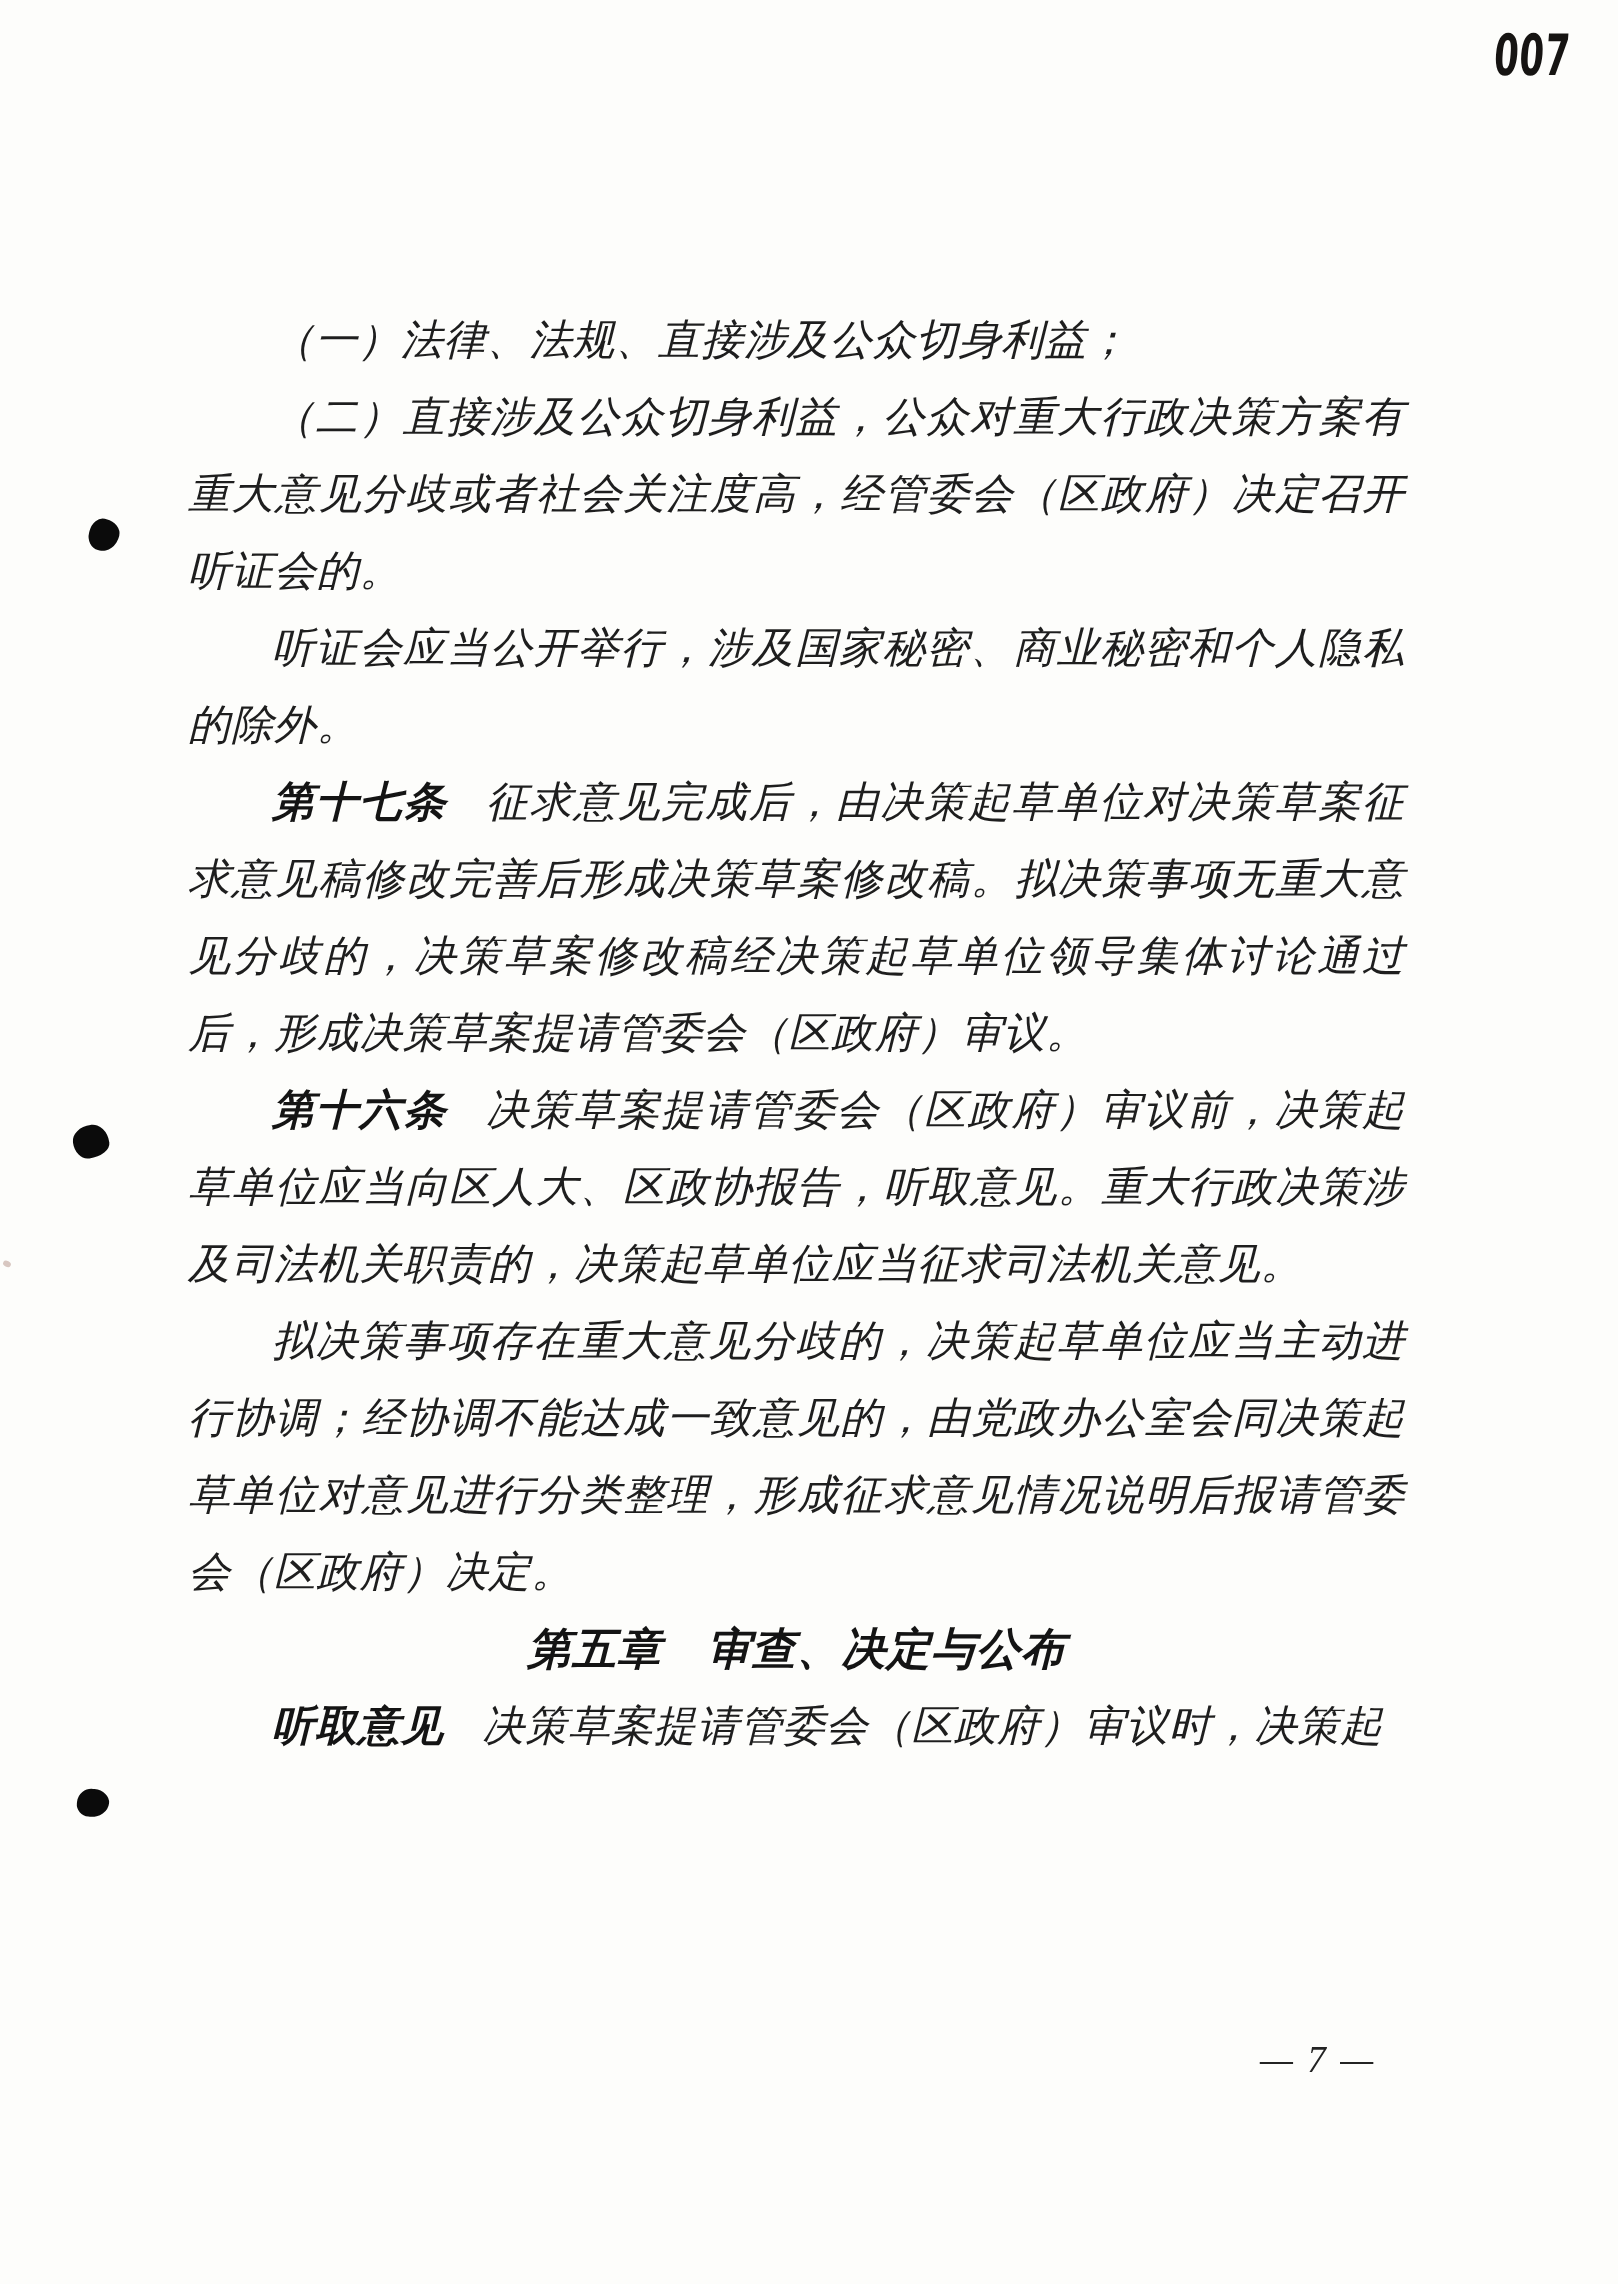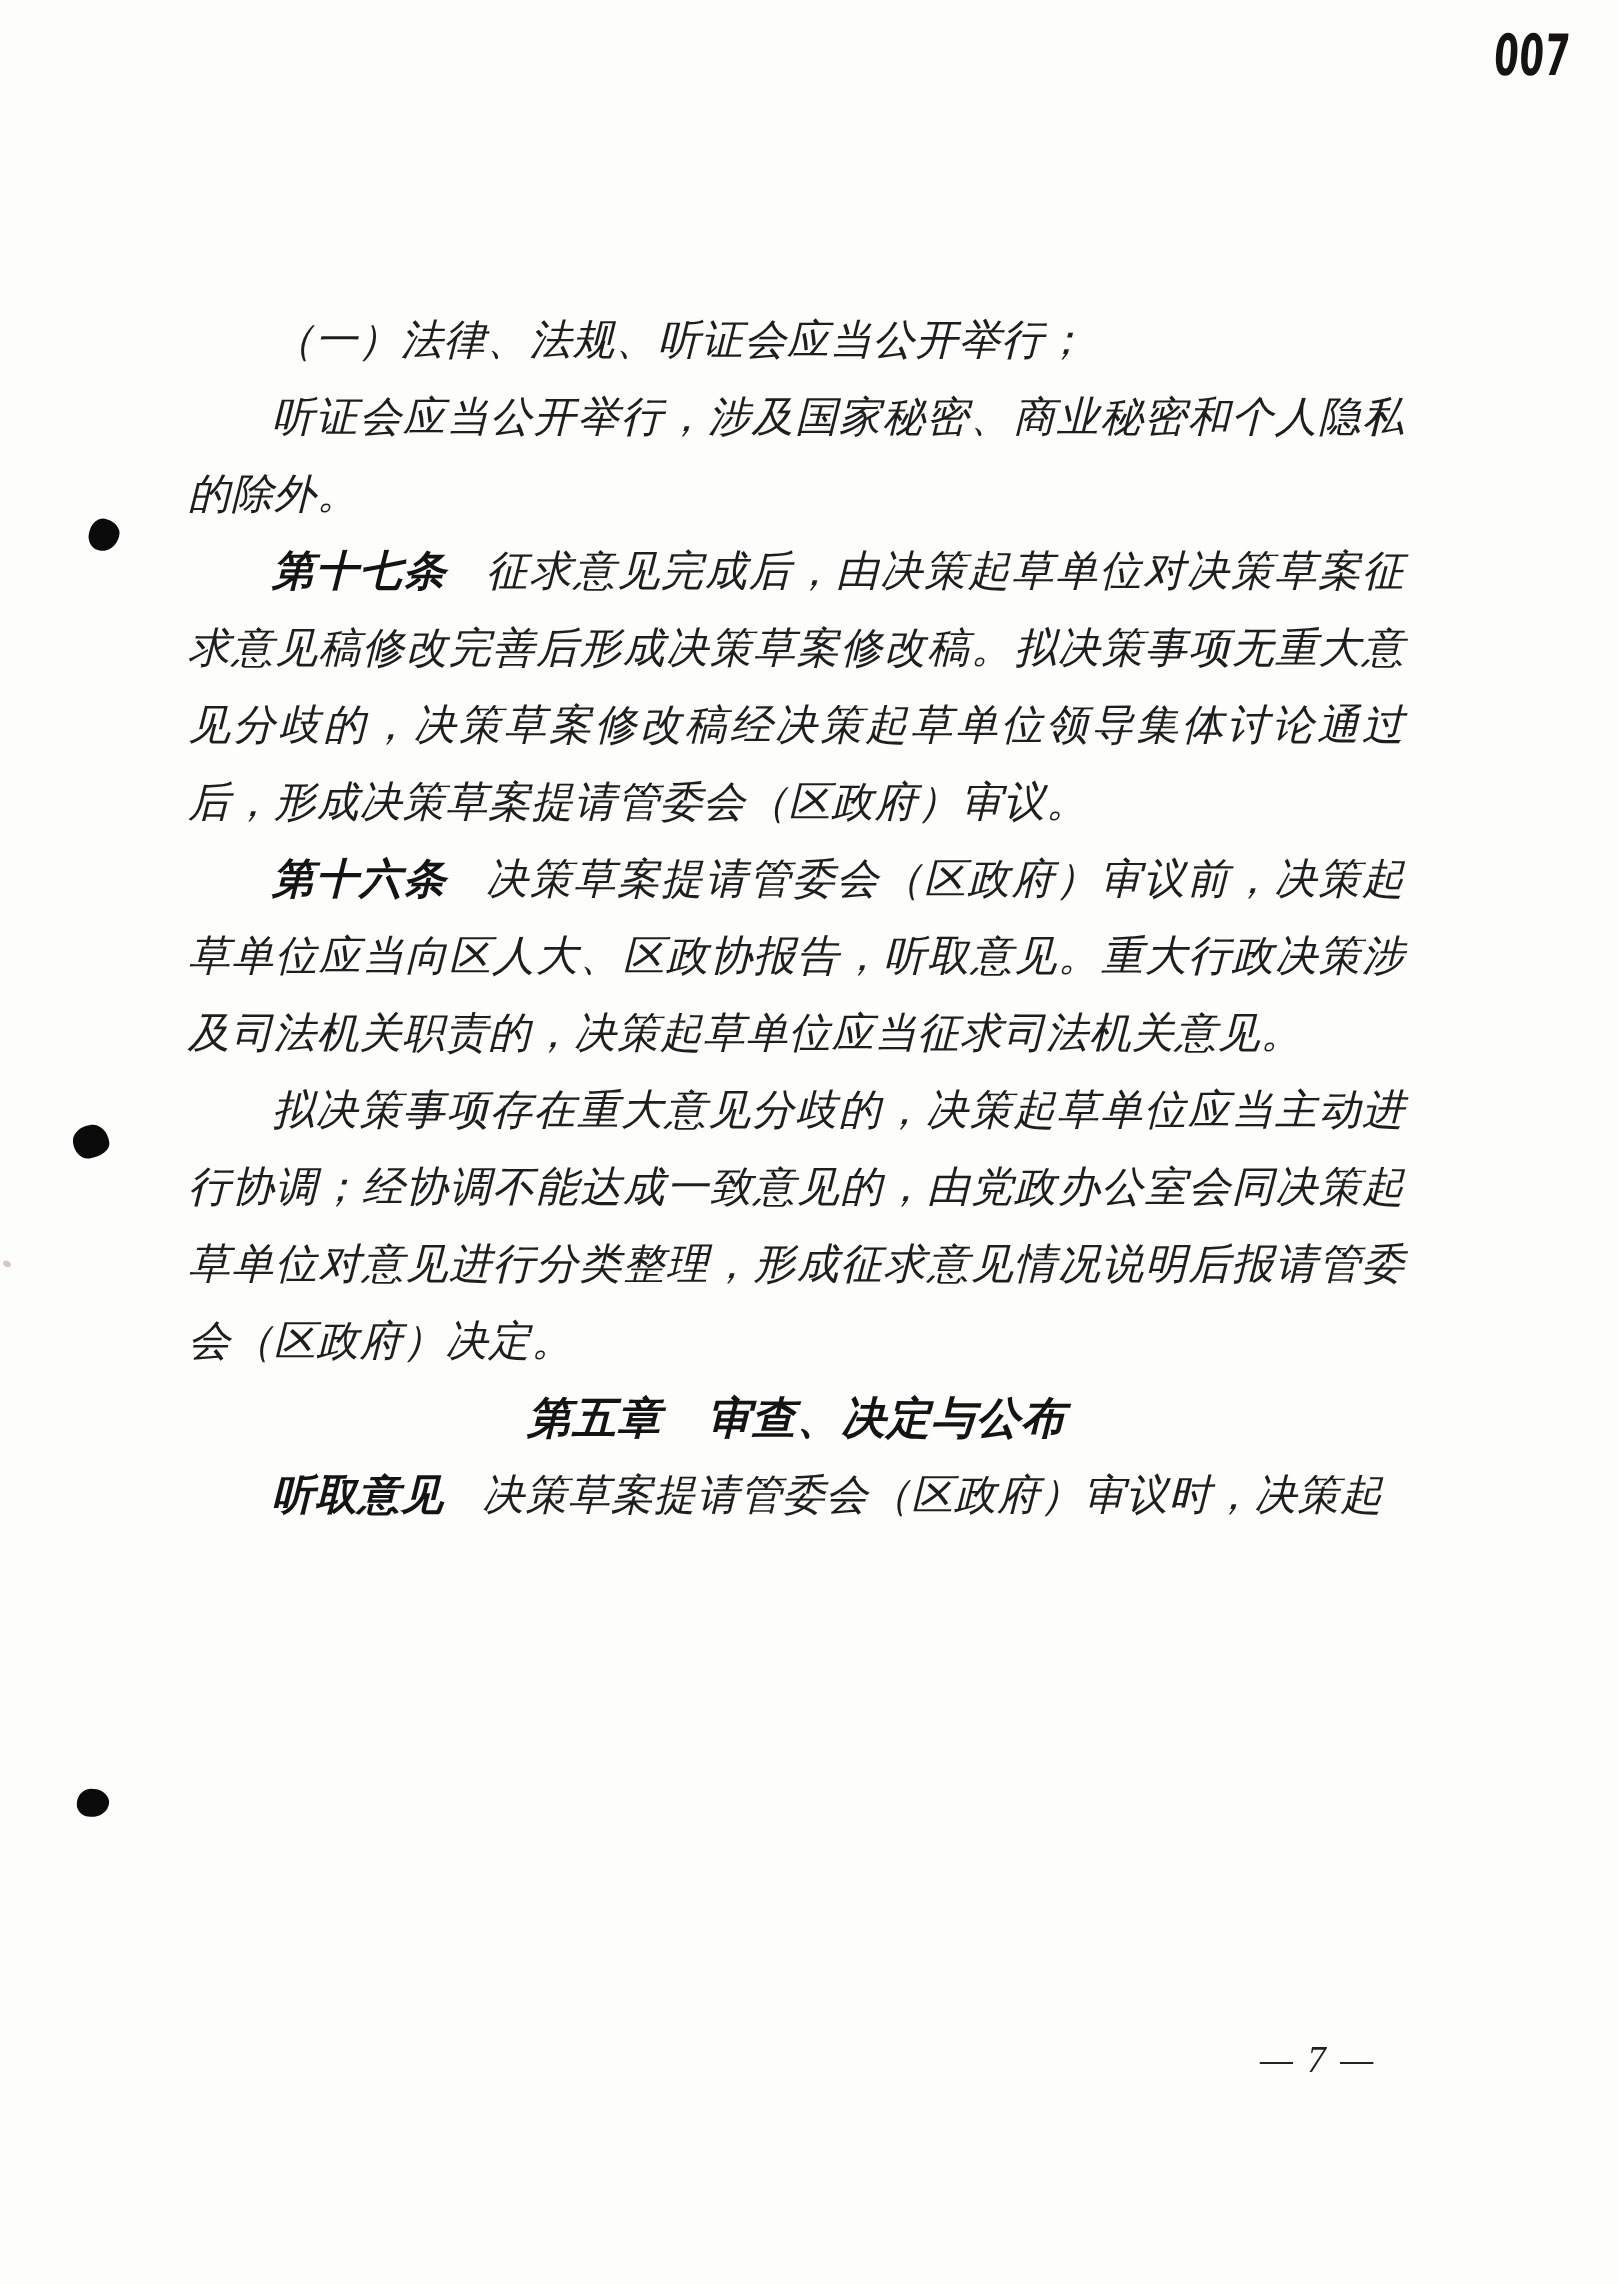--- a/index.html
+++ b/index.html
@@ -114,22 +114,23 @@
 </style>
 </head>
 <body>
 
 <div>
 
   <div class="stamp">007</div>
 
   <div class="content">
 
-    <p><span class="lead"></span><span>（一）法律、法规、听证会应当公开举行；</span></p>
+    <p><span class="lead"></span><span>（一）法律、法规、直接涉及公众切身利益；</span></p>
 
+    <p><span class="lead"></span><span>（二）直接涉及公众切身利益，公众对重大行政决策方案有重大意见分歧或者社会关注度高，经管委会（区政府）决定召开听证会的。</span></p>
 
     <p><span class="lead"></span><span>听证会应当公开举行，涉及国家秘密、商业秘密和个人隐私的除外。</span></p>
 
 
     <p><span class="lead">第十七条</span><span>征求意见完成后，由决策起草单位对决策草案征求意见稿修改完善后形成决策草案修改稿。拟决策事项无重大意见分歧的，决策草案修改稿经决策起草单位领导集体讨论通过后，形成决策草案提请管委会（区政府）审议。</span></p>
 
     <p><span class="lead">第十六条</span><span>决策草案提请管委会（区政府）审议前，决策起草单位应当向区人大、区政协报告，听取意见。重大行政决策涉及司法机关职责的，决策起草单位应当征求司法机关意见。</span></p>
 
     <p><span class="lead"></span><span>拟决策事项存在重大意见分歧的，决策起草单位应当主动进行协调；经协调不能达成一致意见的，由党政办公室会同决策起草单位对意见进行分类整理，形成征求意见情况说明后报请管委会（区政府）决定。</span></p>
 

